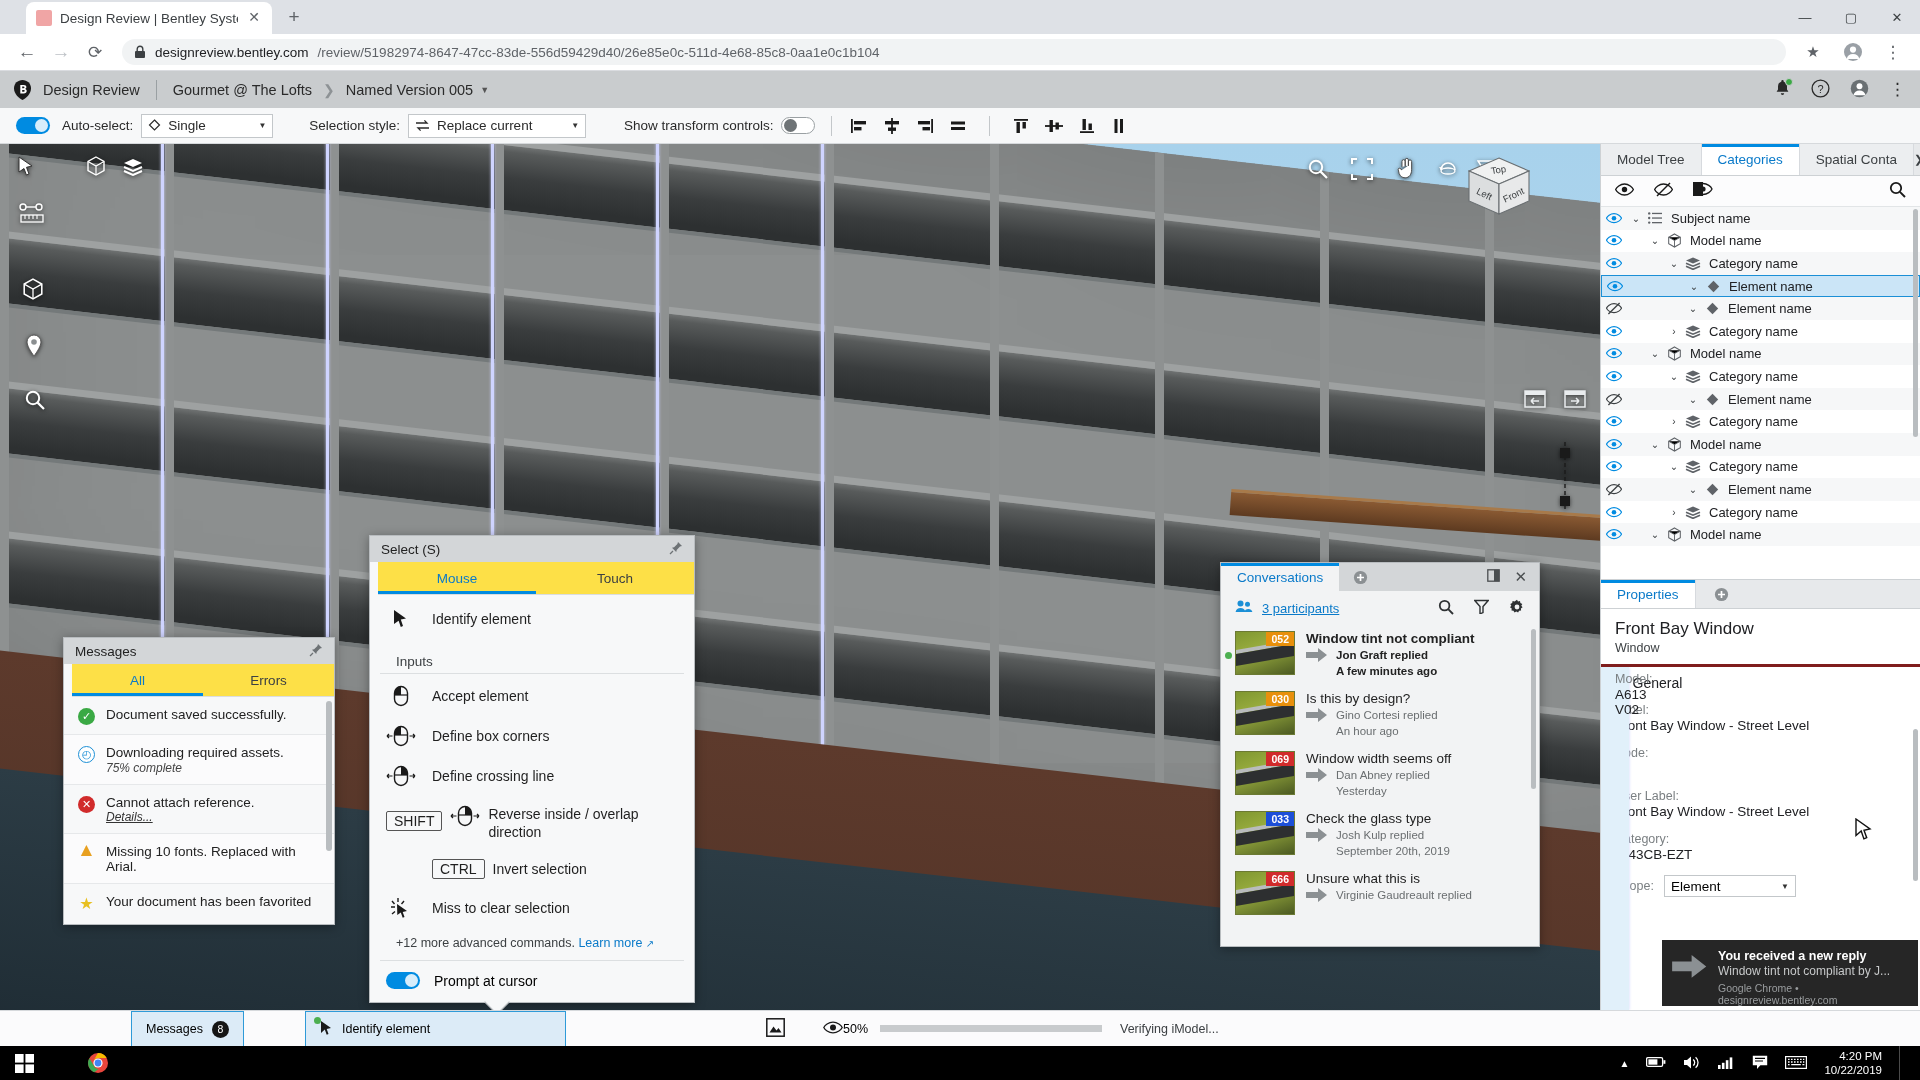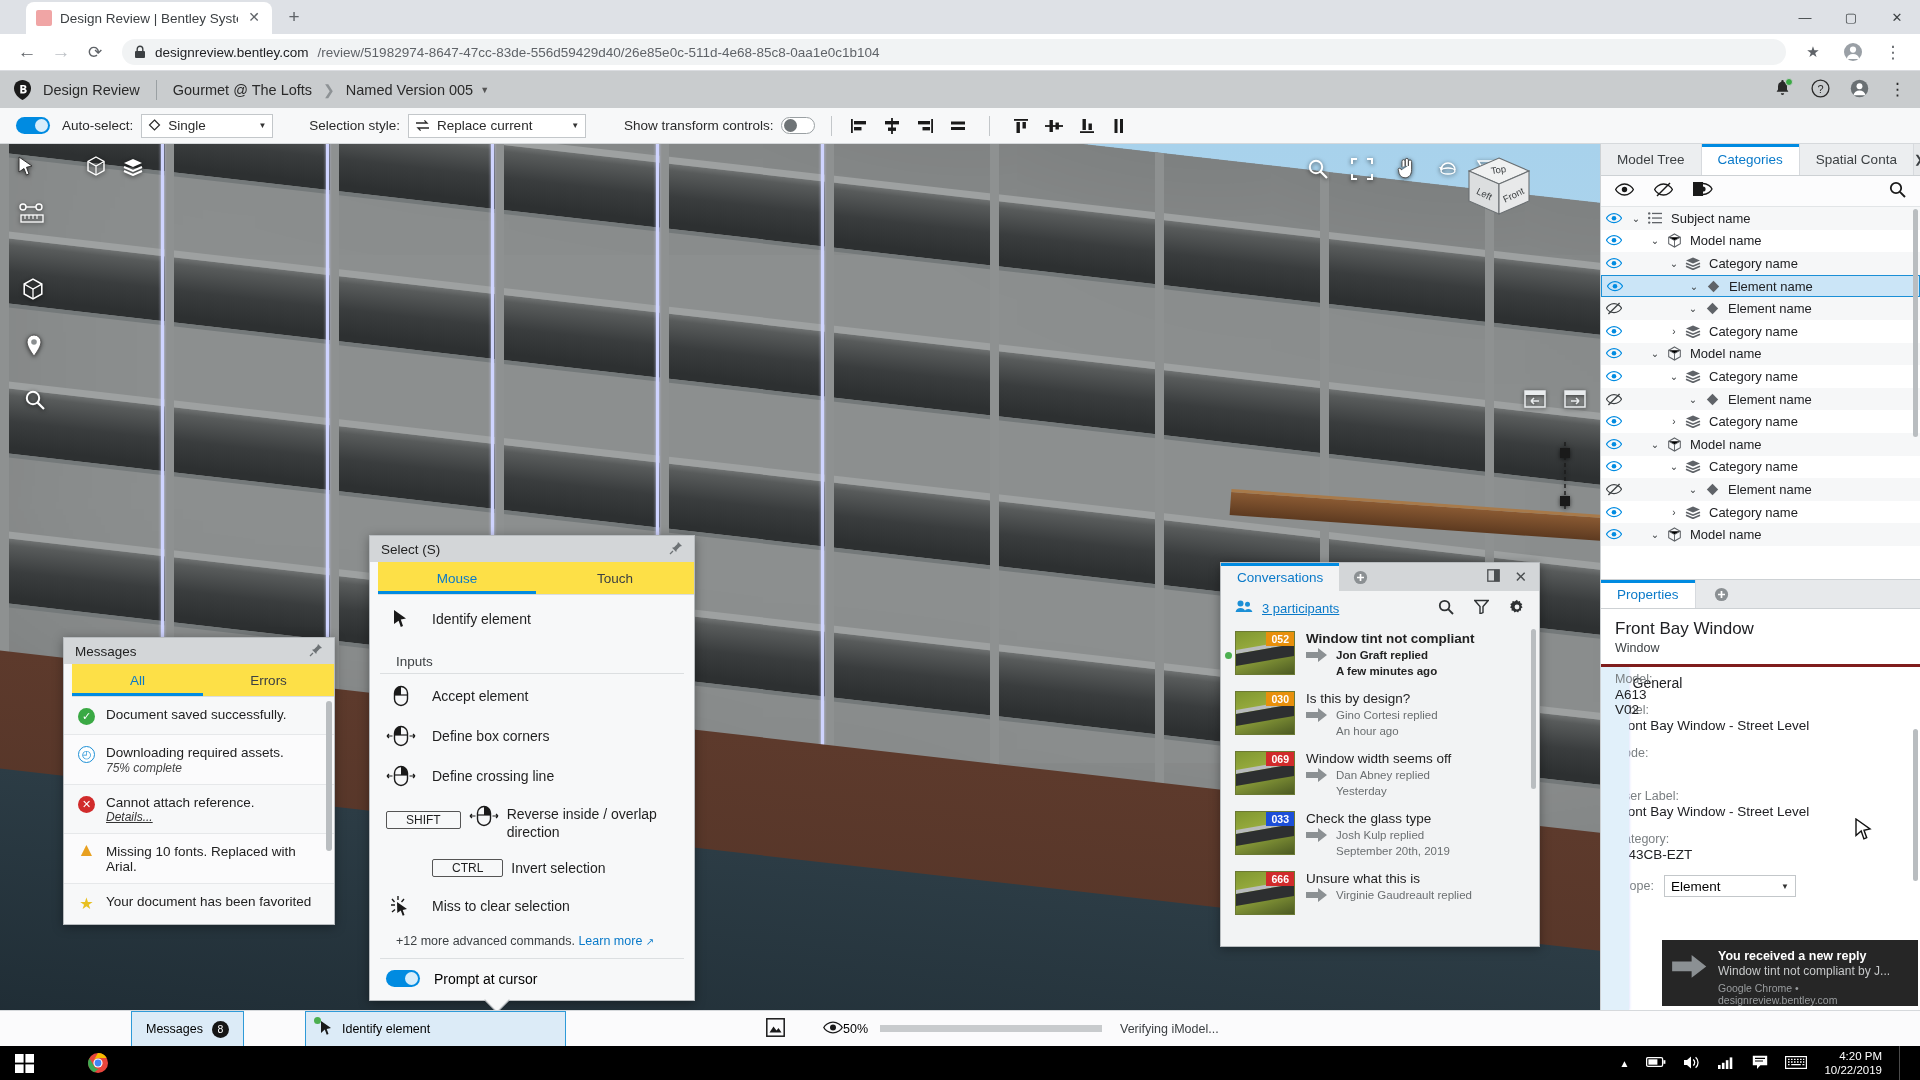--- a/index.html
+++ b/index.html
@@ -156,21 +156,21 @@
   .msg-sub { font-size: 12px; font-style: italic; color: #444; margin-top: 1px; }
   .msg-link { font-size: 12px; font-style: italic; color: #333; text-decoration: underline; cursor: pointer; }
   .msg-scroll { position:absolute; right:2px; top:4px; width:6px; height:150px; background:#b9bdc0; border-radius:3px;}
 
   
   #select-panel { left: 369px; top: 535px; width: 326px; }
   #select-panel .panel-title { background: #d3d6d8; }
   .sp-row { display: flex; align-items: center; gap: 16px; padding: 9px 16px; font-size: 14px; color: #1f1f1f;}
   .sp-ico { width: 30px; flex: 0 0 30px; display: flex; justify-content: center; }
   .sp-section { font-size: 13.5px; color: #3c4043; padding: 6px 16px 4px; border-bottom: 1px solid #dcdfe1; margin: 4px 10px 2px;}
-  .kbd { border: 1px solid #555; border-radius: 2px; font-size: 12px; padding: 1px 19px; font-family:"Liberation Sans",sans-serif;}
+  .kbd { border: 1px solid #555; border-radius: 2px; font-size: 14px; padding: 1px 7px; font-family:"Liberation Sans",sans-serif;}
   .sp-foot { font-size: 12.5px; color: #3c4043; padding: 8px 16px 10px; border-bottom: 1px solid #dcdfe1; margin: 0 10px;}
   .sp-foot a { color: #0a7ac9; text-decoration: none; cursor: pointer;}
   .sp-bottom { display:flex; align-items:center; gap: 14px; padding: 11px 16px 13px; font-size: 14px;}
   .sp-caret { position:absolute; bottom:-9px; left: 118px; width: 18px; height: 18px;
      background:#f7f8f9; transform: rotate(45deg); border-right:1px solid #b8bcbf; border-bottom:1px solid #b8bcbf;}
 
   
   #conv-panel { left: 1220px; top: 562px; width: 320px; height: 385px; overflow: hidden; background:#f2f3f4;}
   .conv-head { height: 28px; background:#d3d6d8; display:flex; align-items:stretch; }
   .conv-tab { background:#f2f3f4; padding: 0 16px; display:flex; align-items:center;

